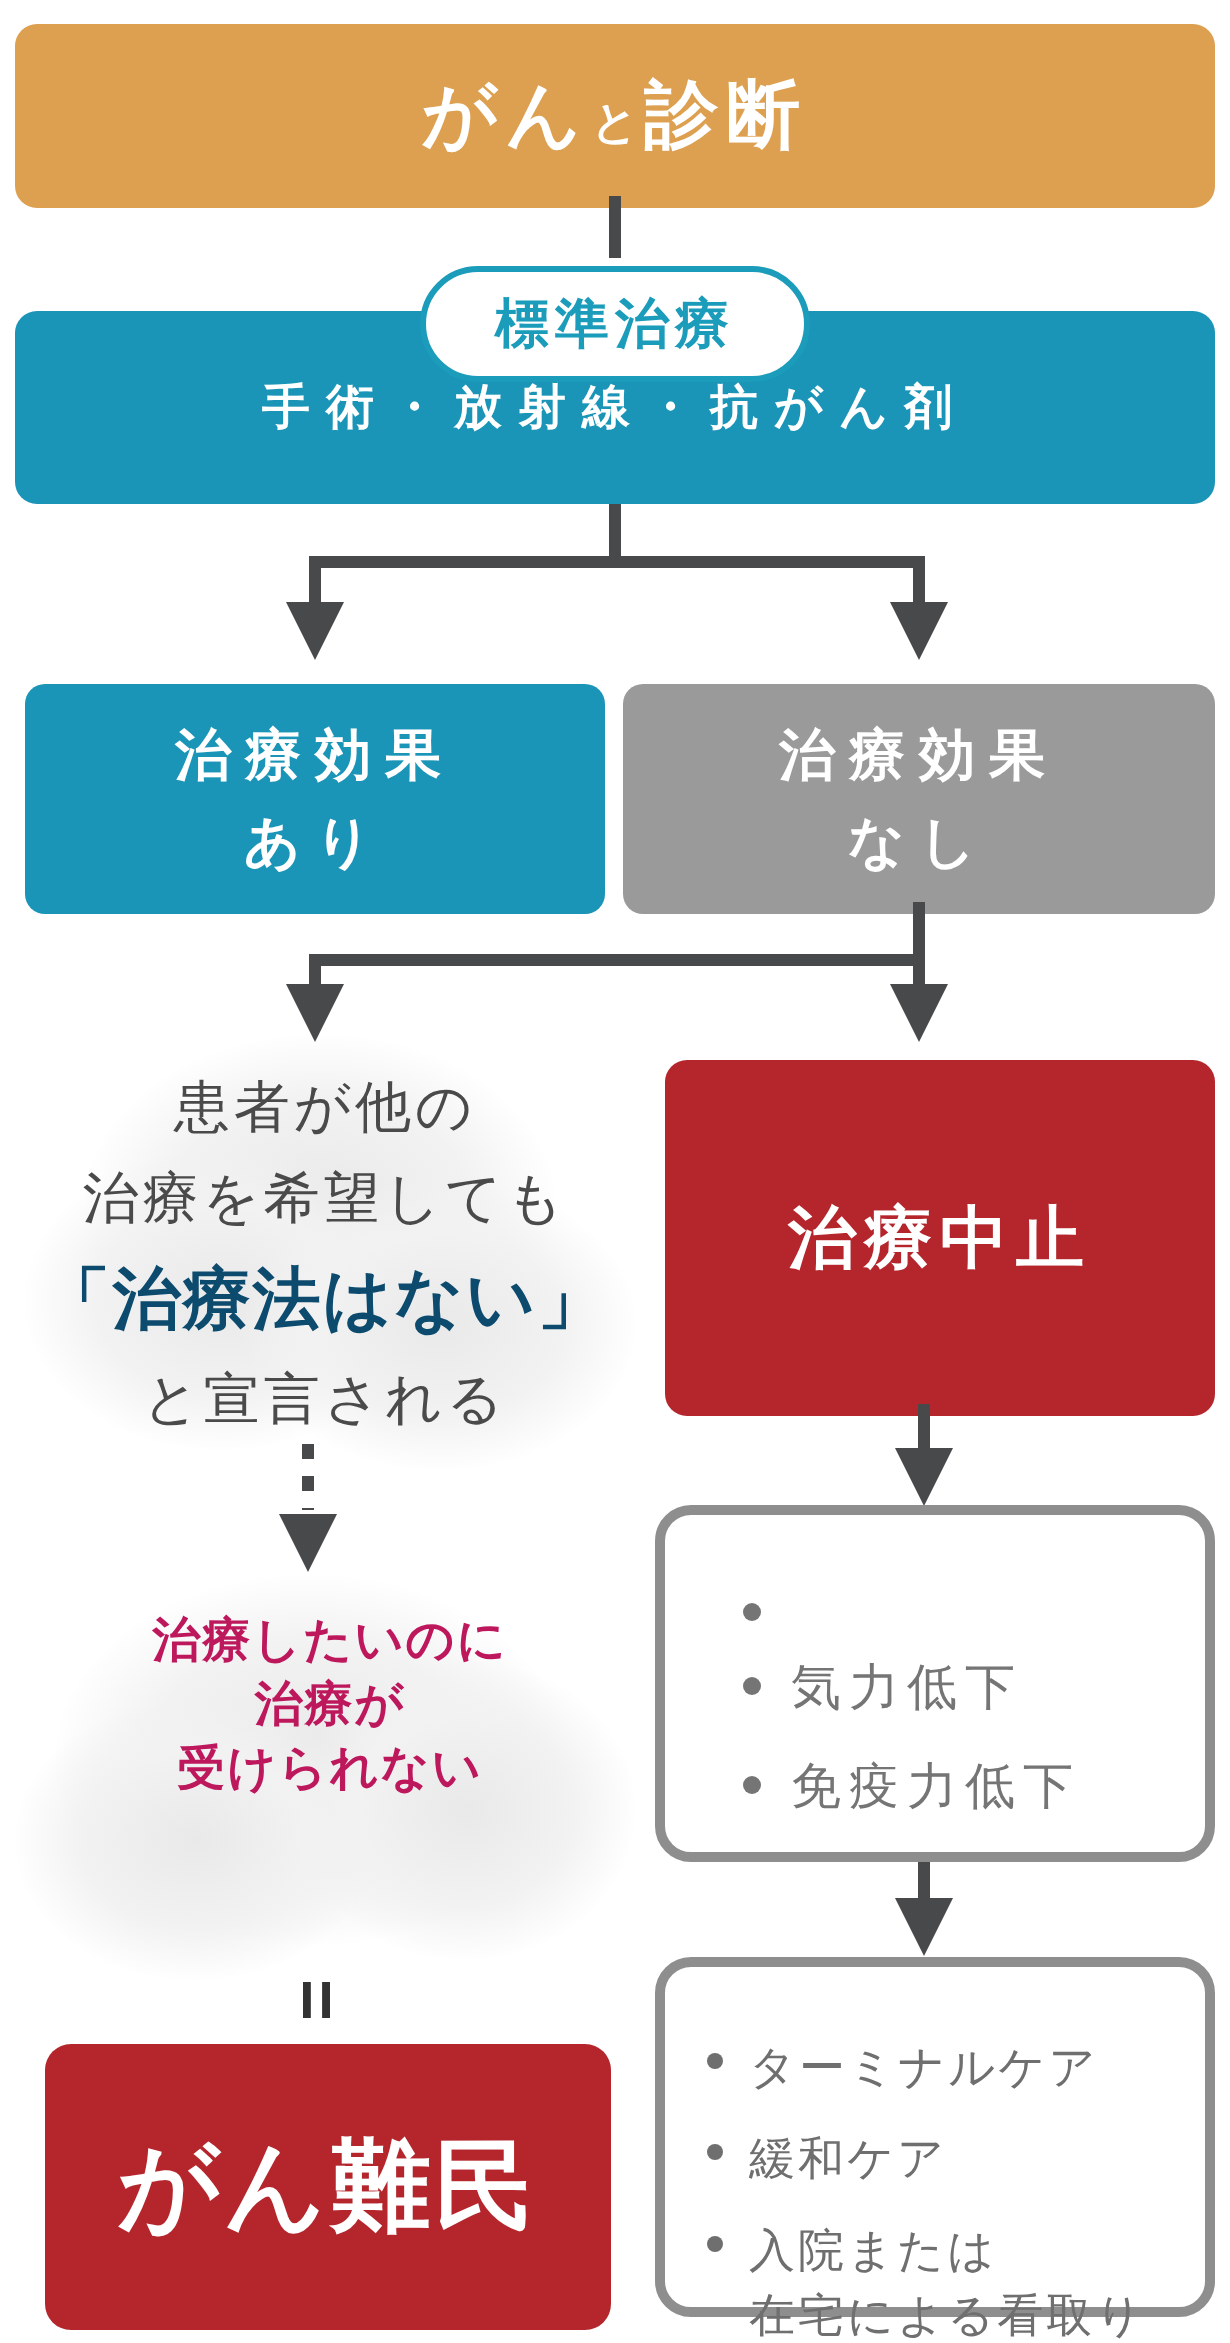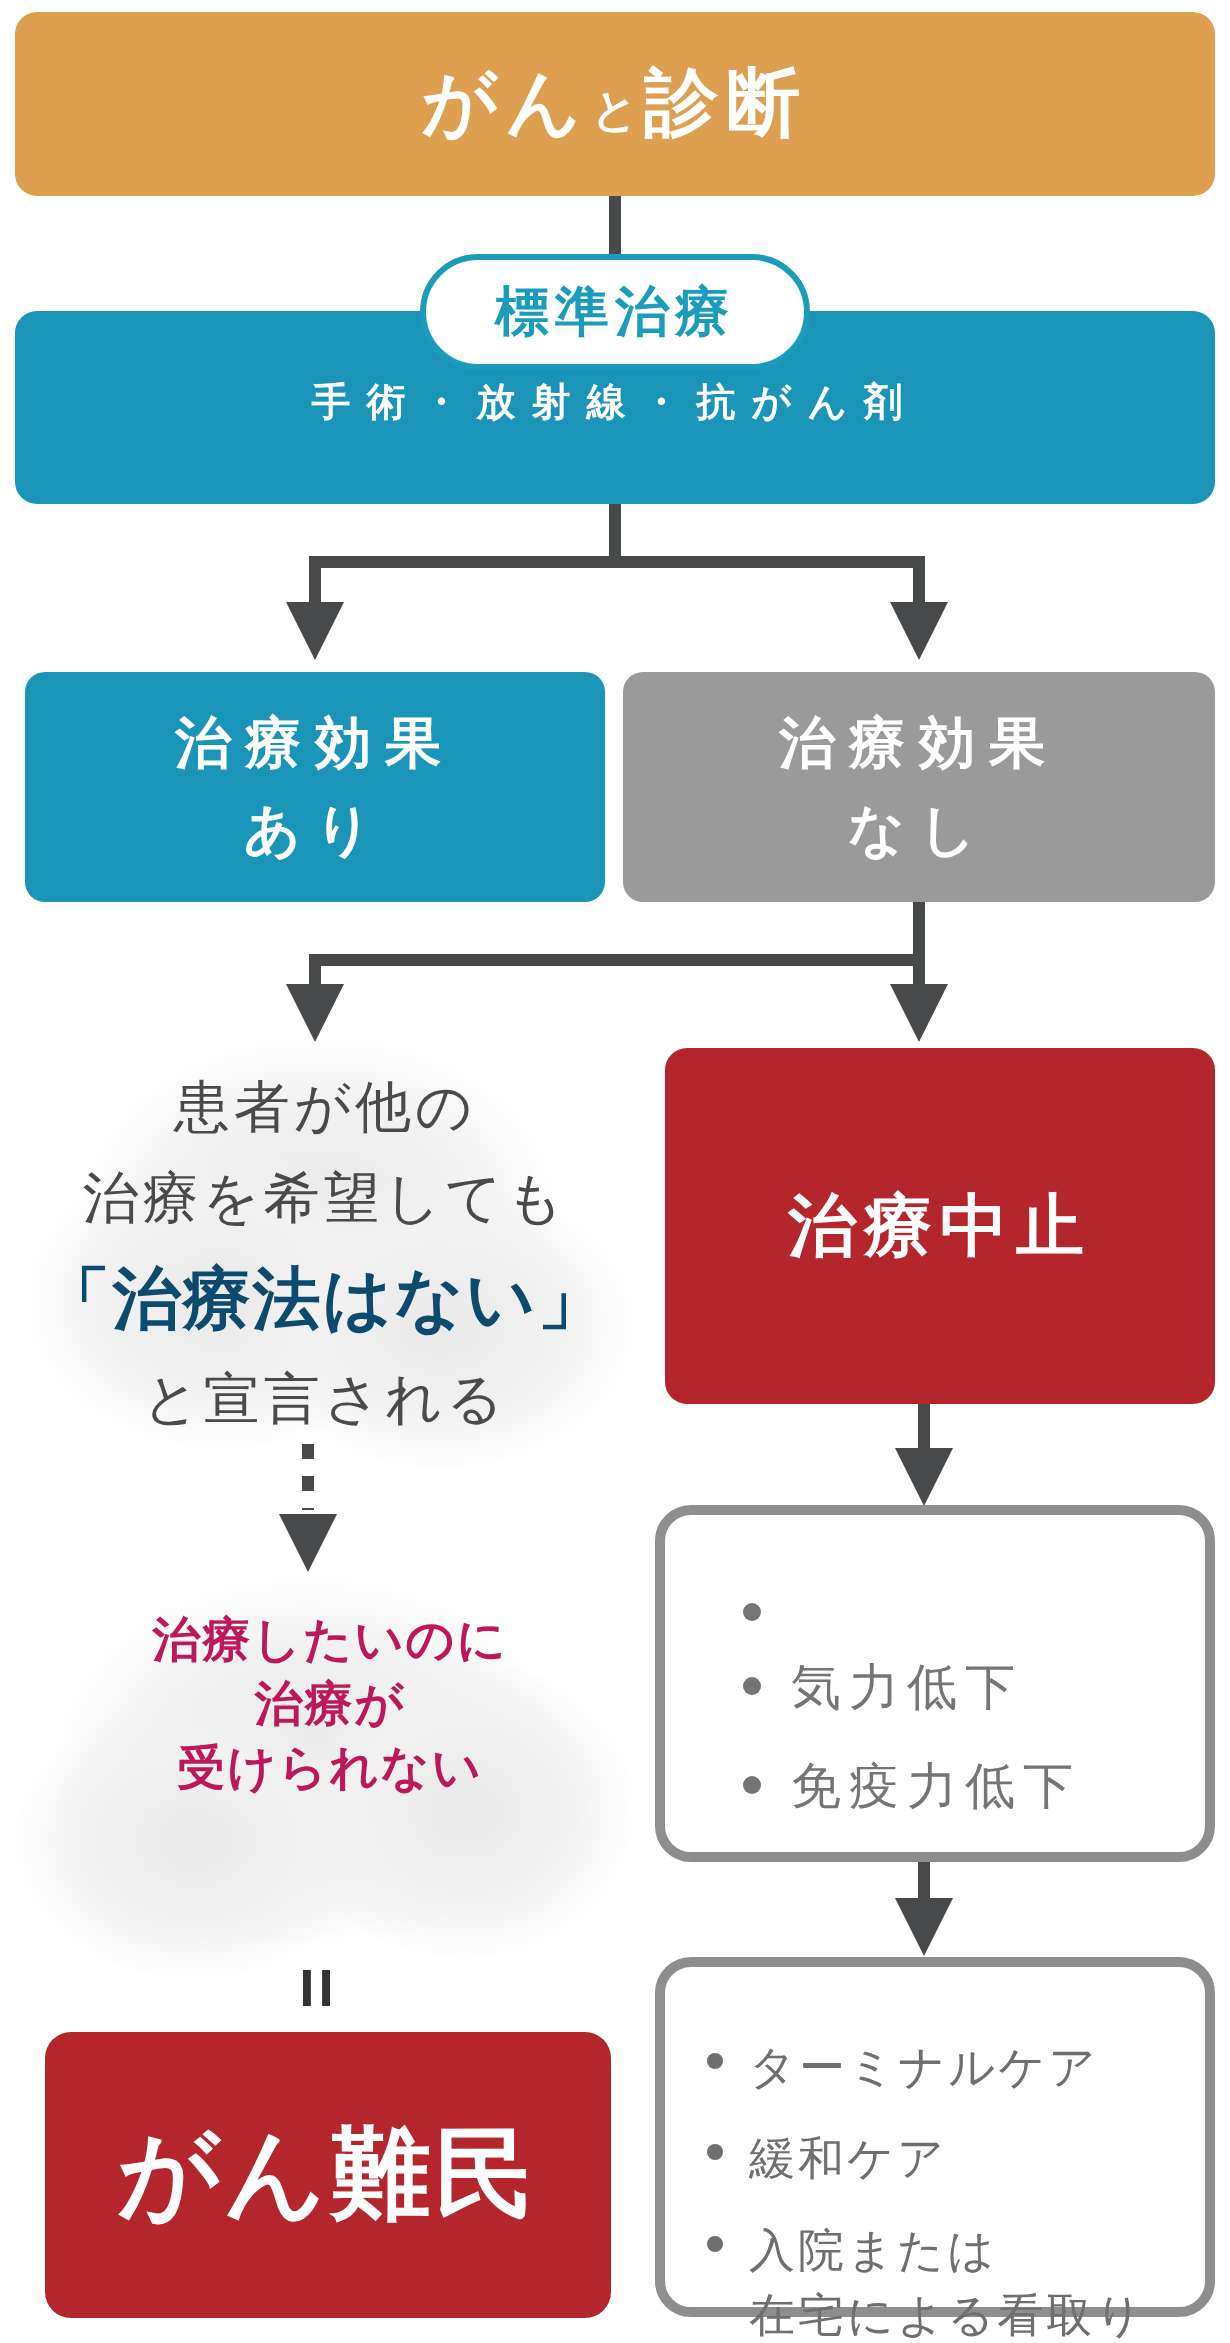--- a/index.html
+++ b/index.html
@@ -1,29 +1,29 @@
 <!DOCTYPE html>
 <html><head>
 <meta charset="utf-8">
 <style>
   html,body{margin:0;padding:0;background:#ffffff;}
   #canvas{
     position:relative;width:1230px;height:2343px;background:#ffffff;overflow:hidden;
     font-family:"Liberation Sans","DejaVu Sans",sans-serif;
   }
   .abs{position:absolute;}
-  .flex-c{display:flex;align-items:center;justify-content:center;}
+  .flex-c{display:flex;align-items:center;justify-content:center;margin-top:12px;}
 
   
   .box-orange{left:15px;top:12px;width:1200px;height:184px;background:#DDA050;border-radius:22px;}
   .title-main{font-size:74px;font-weight:bold;color:#ffffff;letter-spacing:8px;}
   .title-small{font-size:46px;font-weight:bold;color:#ffffff;margin:14px 6px 0 2px;}
 
   .box-standard{left:15px;top:311px;width:1200px;height:193px;background:#1B95B7;border-radius:22px;}
-  .standard-text{width:100%;text-align:center;margin-top:64px;font-size:39px;font-weight:bold;color:#ffffff;letter-spacing:16px;}
+  .standard-text{width:100%;text-align:center;margin-top:64px;font-size:48px;font-weight:bold;color:#ffffff;letter-spacing:16px;}
 
   .pill{left:420px;top:254px;width:390px;height:116px;background:#ffffff;border:6px solid #1B9CBB;
         border-radius:64px;z-index:3;box-sizing:border-box;}
   .pill-text{font-size:54px;font-weight:bold;color:#1B9CBB;letter-spacing:6px;}
 
   .box-effective{left:25px;top:672px;width:580px;height:230px;background:#1B95B7;border-radius:20px;}
   .box-noeffect{left:623px;top:672px;width:592px;height:230px;background:#9A9A9A;border-radius:20px;}
   .effect-text{text-align:center;font-size:56px;font-weight:bold;color:#ffffff;letter-spacing:14px;line-height:1.55;}
 
   .box-stop{left:665px;top:1048px;width:550px;height:356px;background:#B4262C;border-radius:22px;}

